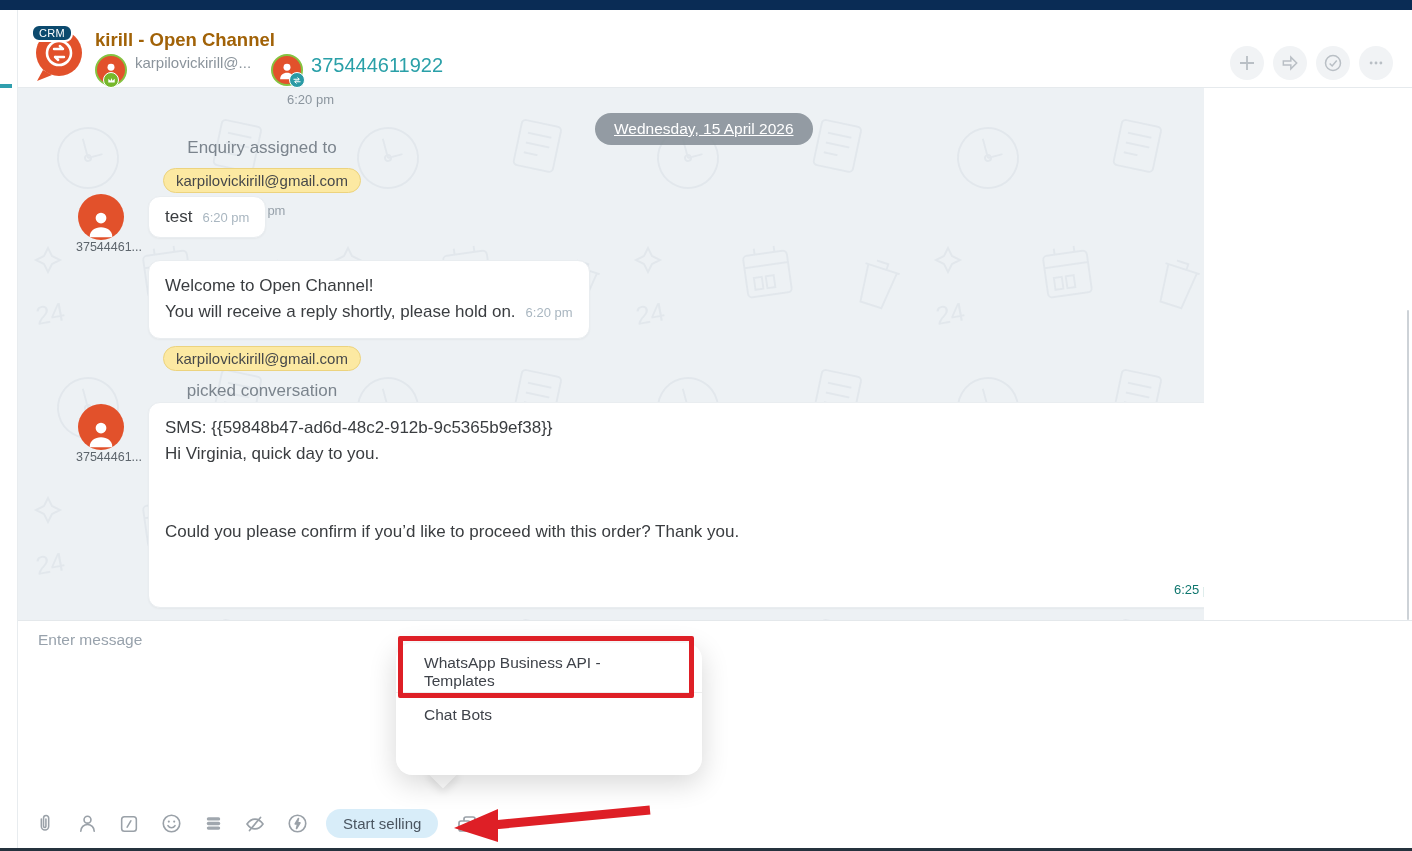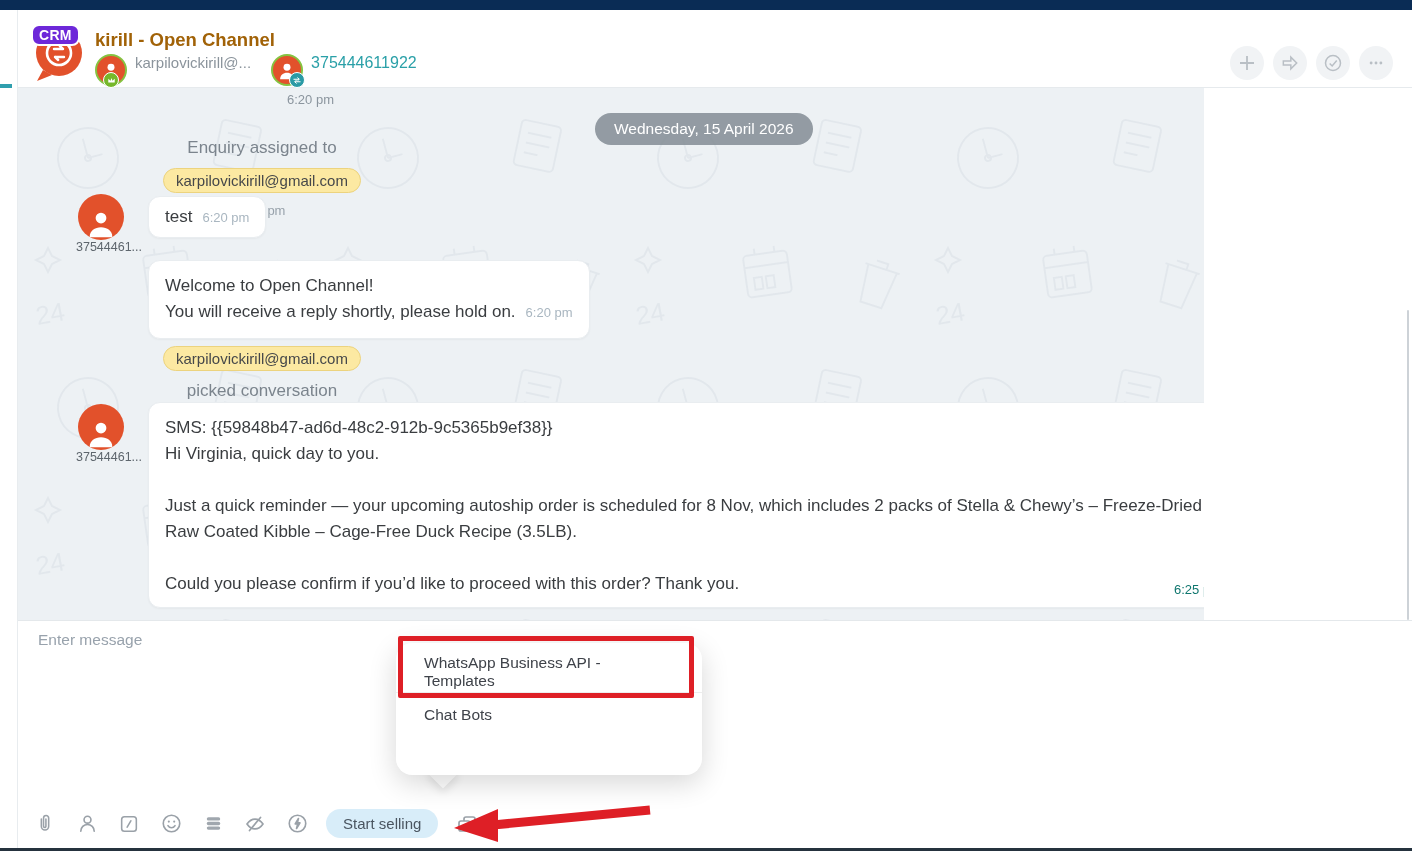--- a/index.html
+++ b/index.html
@@ -10,45 +10,45 @@
   
   .topbar { position:absolute; left:0; top:0; width:1412px; height:10px; background:#0a2c55; }
   .topbar-notch { position:absolute; right:0; top:10px; width:14px; height:7px; background:#0a2c55; }
   .left-strip { position:absolute; left:0; top:10px; width:18px; height:841px; background:#fff; border-right:1px solid #e8ecef; z-index:5; }
   .left-strip .teal-dash { position:absolute; left:0; top:74px; width:12px; height:4px; background:#2f9fae; }
   .bottom-frame { position:absolute; left:0; bottom:0; width:1412px; height:3px; background:#25323e; z-index:40; }
 
   
   .header { position:absolute; left:18px; top:10px; width:1394px; height:78px; background:#fff; border-bottom:1px solid #e6eaed; z-index:6; }
   .crm-icon { position:absolute; left:15px; top:16px; width:52px; height:56px; }
-  .crm-badge { position:absolute; left:-2px; top:-2px; background:#6d28d9; color:#fff; font-size:14px; font-weight:bold;
+  .crm-badge { position:absolute; left:-2px; top:-2px; background:#0c4a6e; color:#fff; font-size:11px; font-weight:normal;
     padding:1px 6px; border-radius:8px; border:2px solid #fff; letter-spacing:.3px; z-index:2; }
   .hdr-title { position:absolute; left:77px; top:19px; font-size:18.5px; font-weight:bold; color:#a16207; }
   .hdr-row2 { position:absolute; left:77px; top:44px; display:flex; align-items:flex-start; gap:8px; }
   .mini-av { position:relative; width:32px; height:32px; border-radius:50%; border:2px solid #85c341; background:#e2512b;
     display:flex; align-items:center; justify-content:center; overflow:visible; flex:0 0 auto; }
   .mini-av svg.person { width:22px; height:22px; }
   .badge { position:absolute; width:16px; height:16px; border-radius:50%; display:flex; align-items:center; justify-content:center; }
   .badge.crown { left:6px; bottom:-4px; background:#76b82a; border:1.5px solid #fff; }
   .badge.swap { right:-4px; bottom:-4px; background:#2a9aa5; border:1.5px solid #fff; }
   .hdr-email { font-size:15px; color:#8b949c; margin-right:12px; }
-  .hdr-phone { font-size:16px; color:#2aa0a8; }
+  .hdr-phone { font-size:20px; color:#2aa0a8; }
   .hdr-actions { position:absolute; right:19px; top:36px; display:flex; gap:9px; }
   .act-btn { width:34px; height:34px; border-radius:50%; background:#f1f3f5; display:flex; align-items:center; justify-content:center; cursor:pointer; }
   .act-btn svg { stroke:#b9bfc5; fill:none; stroke-width:1.8; }
 
   
   .chat { position:absolute; left:18px; top:88px; width:1186px; height:532px; background:#edf1f4; overflow:hidden; }
   .chat .doodles { position:absolute; left:0; top:0; width:100%; height:100%; }
   .scroll-strip { position:absolute; left:1404px; top:88px; width:8px; height:532px; background:#fff; }
   .scroll-thumb { position:absolute; left:3px; top:222px; width:2px; height:310px; background:#cdd2d7; border-radius:2px; }
 
   .partial-time { position:absolute; left:269px; top:4px; font-size:13px; color:#8b959e; }
   .date-pill { position:absolute; left:577px; top:25px; padding:7px 19px; border-radius:18px;
-    background:rgba(130,140,148,.85); color:#fff; font-size:15.5px; }
+    background:rgba(130,140,148,.85); color:#fff; font-size:15.5px;text-decoration:underline; }
 
   .sysline { position:absolute; display:flex; align-items:center; gap:10px;flex-direction:column; }
   .sys-text { font-size:17px; color:#7b848d; }
   .email-pill { background:#fce9a2; border:1px solid #ecd37e; border-radius:13px; padding:3px 12px;
     font-size:15px; color:#46484a; white-space:nowrap; }
   .sys-time { font-size:13px; color:#98a2ab; }
 
   .avatar { position:absolute; width:46px; height:46px; border-radius:50%; background:#e2512b;
     display:flex; align-items:flex-end; justify-content:center; overflow:hidden; cursor:pointer; }
   .avatar svg { width:34px; height:34px; }
@@ -223,21 +223,20 @@
         <circle cx="12" cy="8.5" r="3.8" fill="#fff"></circle>
           <path d="M4 22c0-4.6 3.6-7 8-7s8 2.4 8 7z" fill="#fff"></path>
       </svg>
     </div>
     <div class="sender-label" style="left:58px; top:362px;">37544461...</div>
 
     <div class="bubble big-bubble" style="left:130px; top:314px;">
       <div class="msg-line">SMS: {{59848b47-ad6d-48c2-912b-9c5365b9ef38}}</div>
       <div class="msg-line">Hi Virginia, quick day to you.</div>
       <div class="msg-line"></div>
-      <div class="msg-line">Just a quick reminder — your upcoming autoship order is scheduled for 8 Nov, which includes 2 packs of Stella &amp; Chewy’s – Freeze-Dried Raw Coated Kibble – Cage-Free Duck Recipe (3.5LB).</div>
       <div class="msg-line"></div>
       <div class="msg-line">Could you please confirm if you’d like to proceed with this order? Thank you.</div>
       <div class="big-time">6:25 pm</div>
     </div>
   </div>
 
   <div class="scroll-strip">
     <div class="scroll-thumb"></div>
   </div>
 

